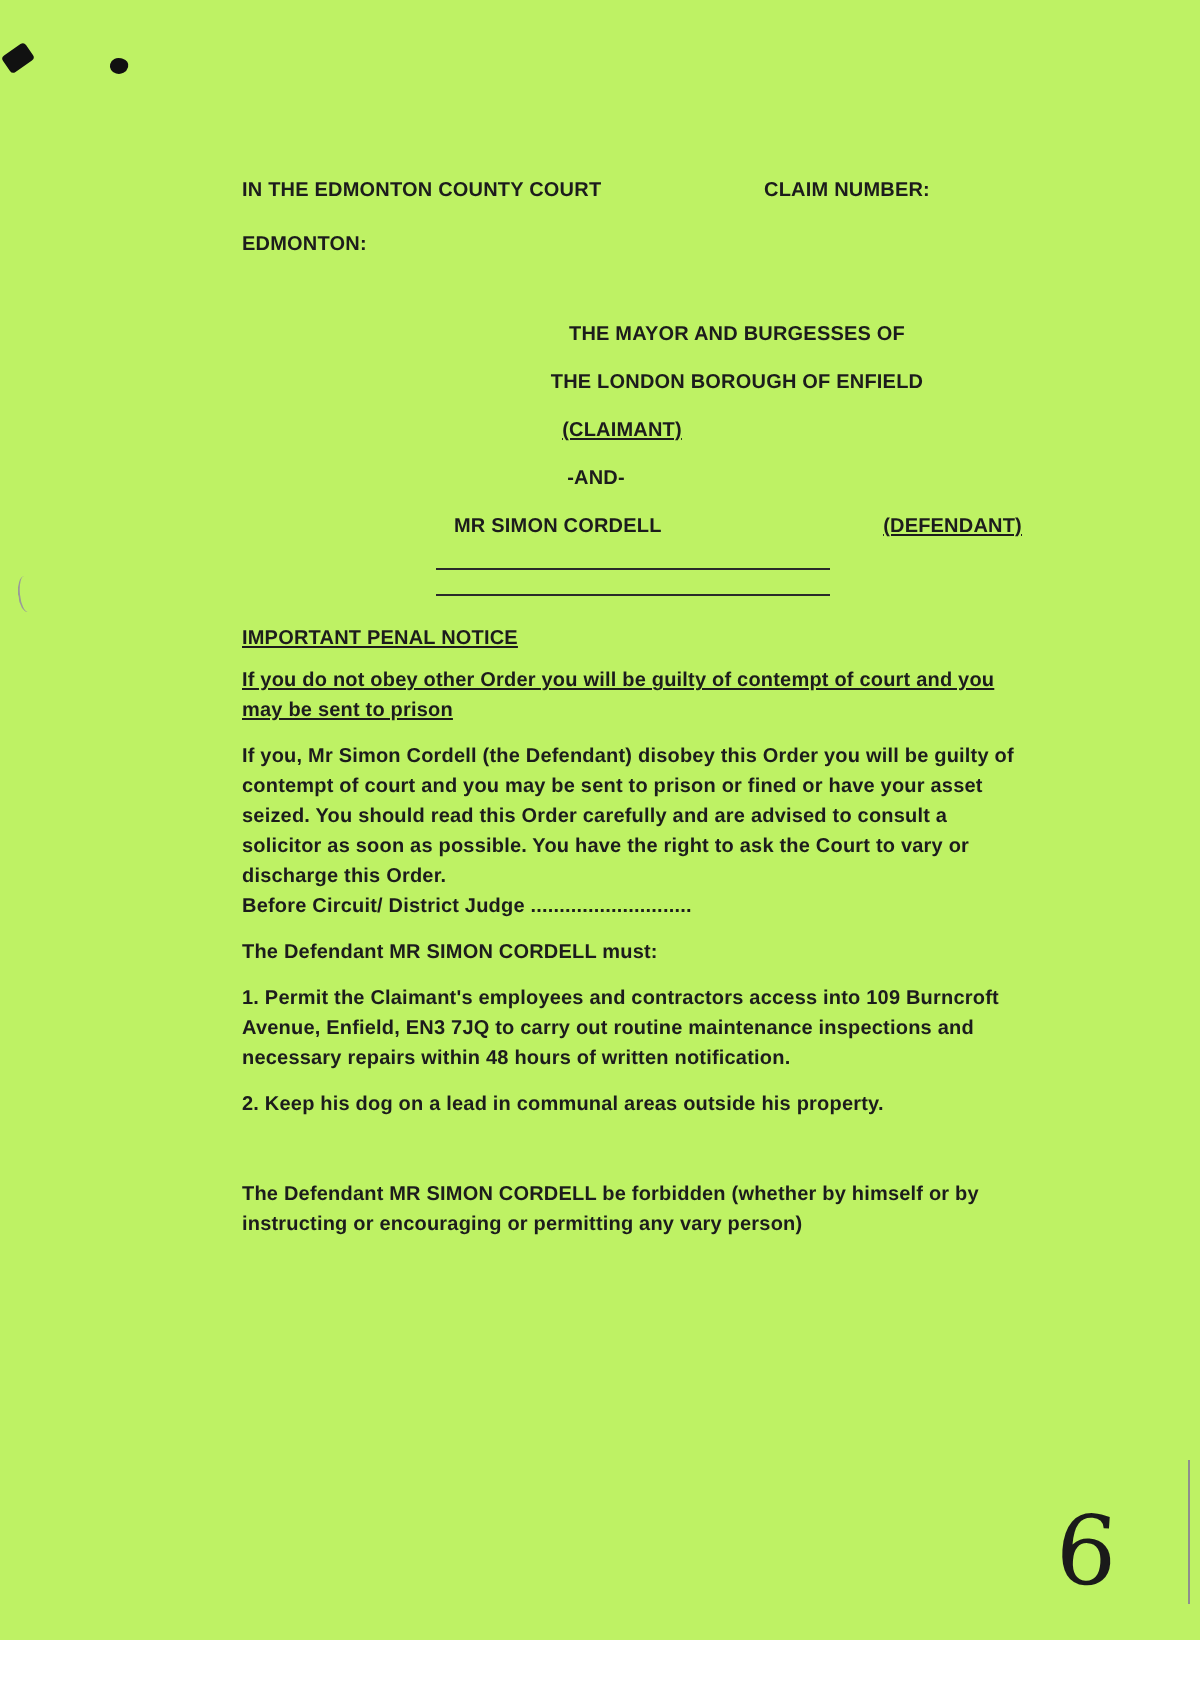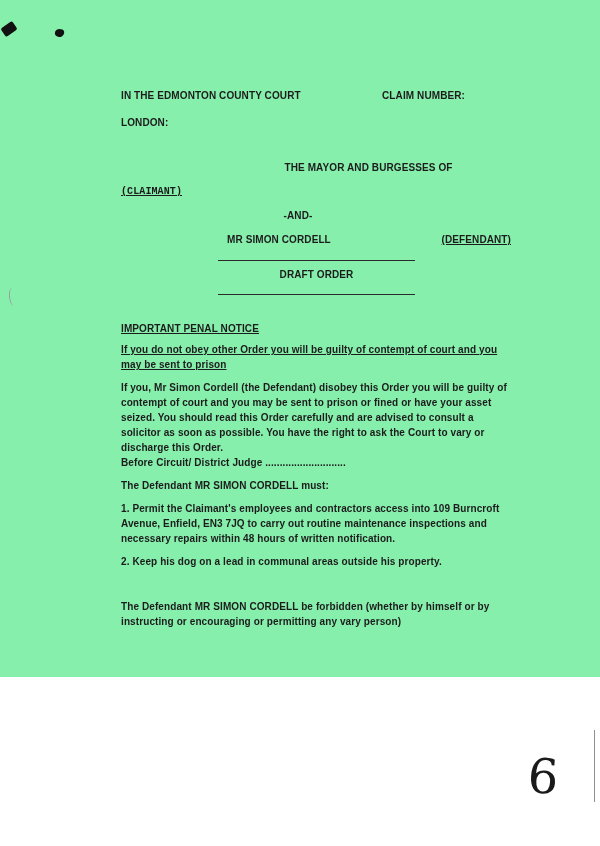--- a/index.html
+++ b/index.html
@@ -7,65 +7,64 @@
   body {
     background: #ffffff;
     font-family: "Liberation Sans", sans-serif;
     color: #1c1c1c;
     position: relative;
     overflow: hidden;
   }
   .page {
     position: relative;
     width: 600px;
-    height: 677px;
-    background: #86efac;
+    height: 820px;
+    background: #bef264;
   }
   .content {
     position: absolute;
     left: 121px;
     top: 88px;
     width: 392px;
     font-size: 10px;
     font-weight: 700;
     line-height: 15px;
     letter-spacing: 0.1px;
   }
   .row { display: flex; }
   .court-row .claim { margin-left: auto; margin-right: 48px; }
   .between { margin-top: 12px; }
   .claimant-block { margin-left: 103px; margin-top: 30px; text-align: center; }
   .claimant-block .line2 { margin-top: 9px; }
   .claimant-role {
-    text-align: left;
+    text-align: center;
     margin-top: 9px;
     padding-right: 12px;
     text-decoration: underline;
-    font-family: Liberation Mono, monospace;
   }
   .and-sep { text-align: center; margin-top: 9px; margin-right: 38px; }
   .defendant-row { margin-top: 9px; align-items: center; }
   .defendant-row .name { margin-left: 106px; }
   .defendant-row .role { margin-left: auto; margin-right: 2px; text-decoration: underline; }
   .rule {
     width: 197px;
     margin-left: 97px;
     border-top: 1.5px solid #2a2a2a;
     height: 0;
   }
   .rule1 { margin-top: 13px; }
   .rule2 { margin-top: 12px; }
   .draft-title {
     width: 197px;
     margin-left: 97px;
     margin-top: 6px;
     text-align: center;
   }
   .penal-heading {
-    margin-top: 26px;
+    margin-top: 14px;
     text-decoration: underline;
   }
   .warning {
     margin-top: 6px;
     text-decoration: underline;
   }
   .body-par { margin-top: 8px; }
   .before-judge { }
   .must-intro { margin-top: 8px; }
   .order-item { margin-top: 8px; }
@@ -116,38 +115,38 @@
   <div class="artifact artifact-curve"></div>
   <div class="artifact artifact-edge-line"></div>
 
   <div class="content">
 
     <div class="row court-row">
       <span>IN THE EDMONTON COUNTY COURT</span>
       <span class="claim">CLAIM NUMBER:</span>
     </div>
 
-    <div class="between">LONDON:</div>
+    <div class="between">EDMONTON:</div>
 
     <div class="claimant-block">
       <div>THE MAYOR AND BURGESSES OF</div>
+      <div class="line2">THE LONDON BOROUGH OF ENFIELD</div>
     </div>
 
     <div class="claimant-role">(CLAIMANT)</div>
 
     <div class="and-sep">-AND-</div>
 
     <div class="row defendant-row">
       <span class="name">MR SIMON CORDELL</span>
       <span class="role">(DEFENDANT)</span>
     </div>
 
     <div class="rule rule1"></div>
 
-    <div class="draft-title">DRAFT ORDER</div>
 
     <div class="rule rule2"></div>
 
     <div class="penal-heading">IMPORTANT PENAL NOTICE</div>
 
     <div class="warning">If you do not obey other Order you will be guilty of contempt of court and you may be sent to prison</div>
 
     <div class="body-par">If you, Mr Simon Cordell (the Defendant) disobey this Order you will be guilty of contempt of court and you may be sent to prison or fined or have your asset seized. You should read this Order carefully and are advised to consult a solicitor as soon as possible. You have the right to ask the Court to vary or discharge this Order.</div>
 
     <div class="before-judge">Before Circuit/ District Judge ............................</div>

